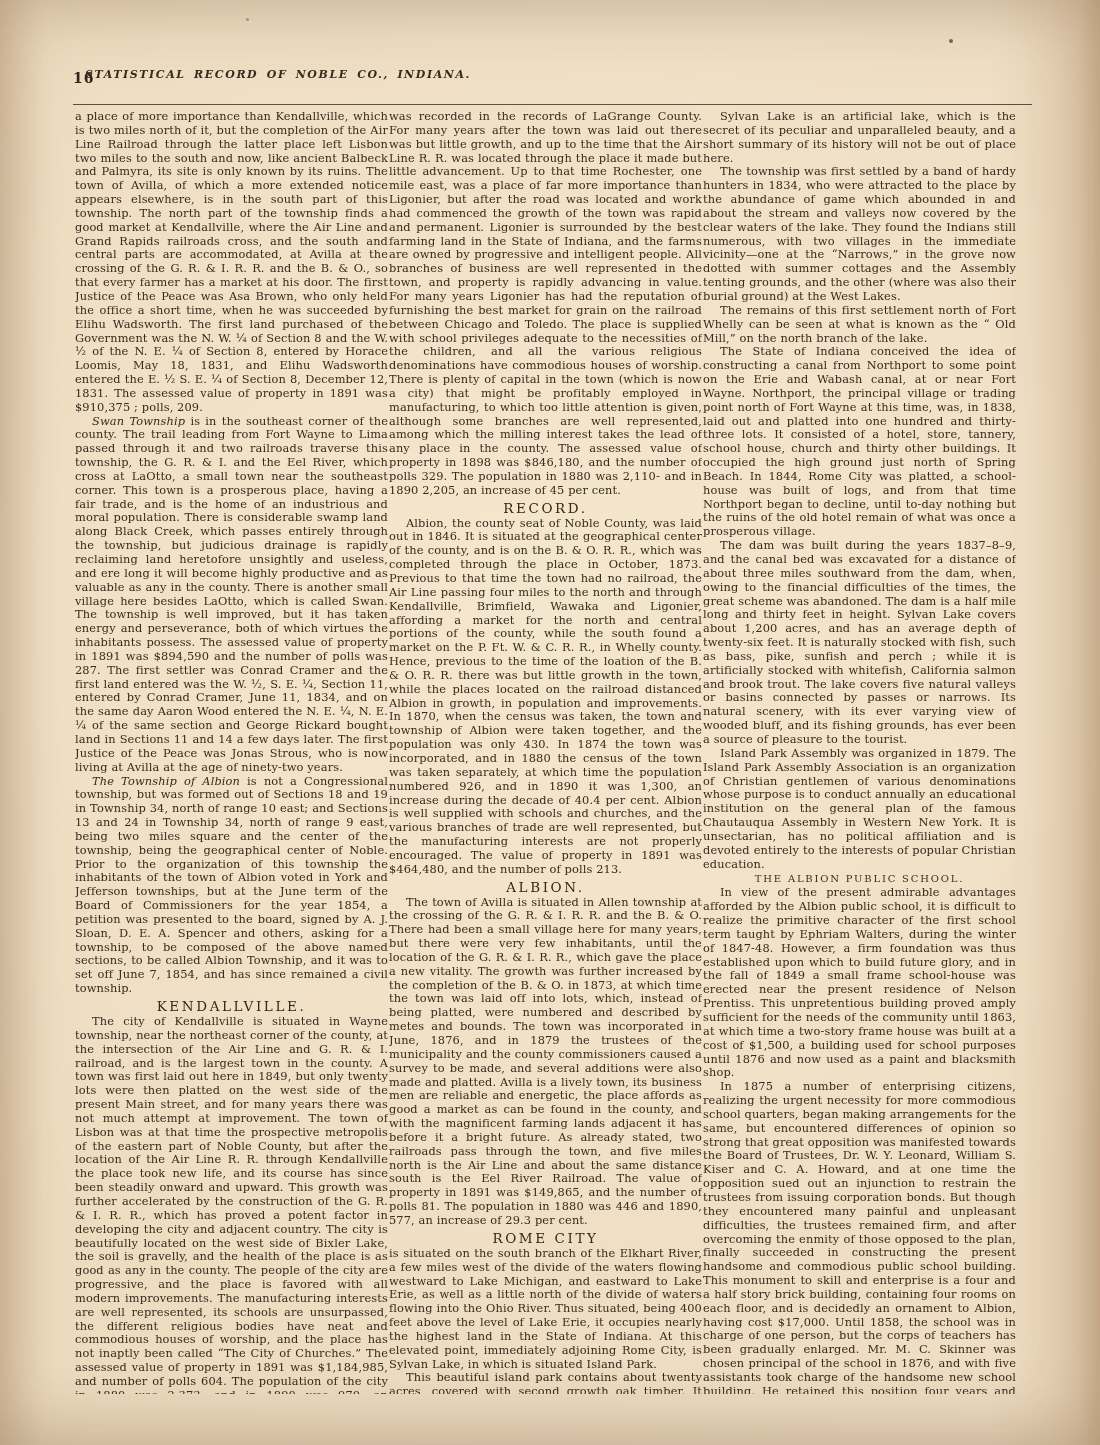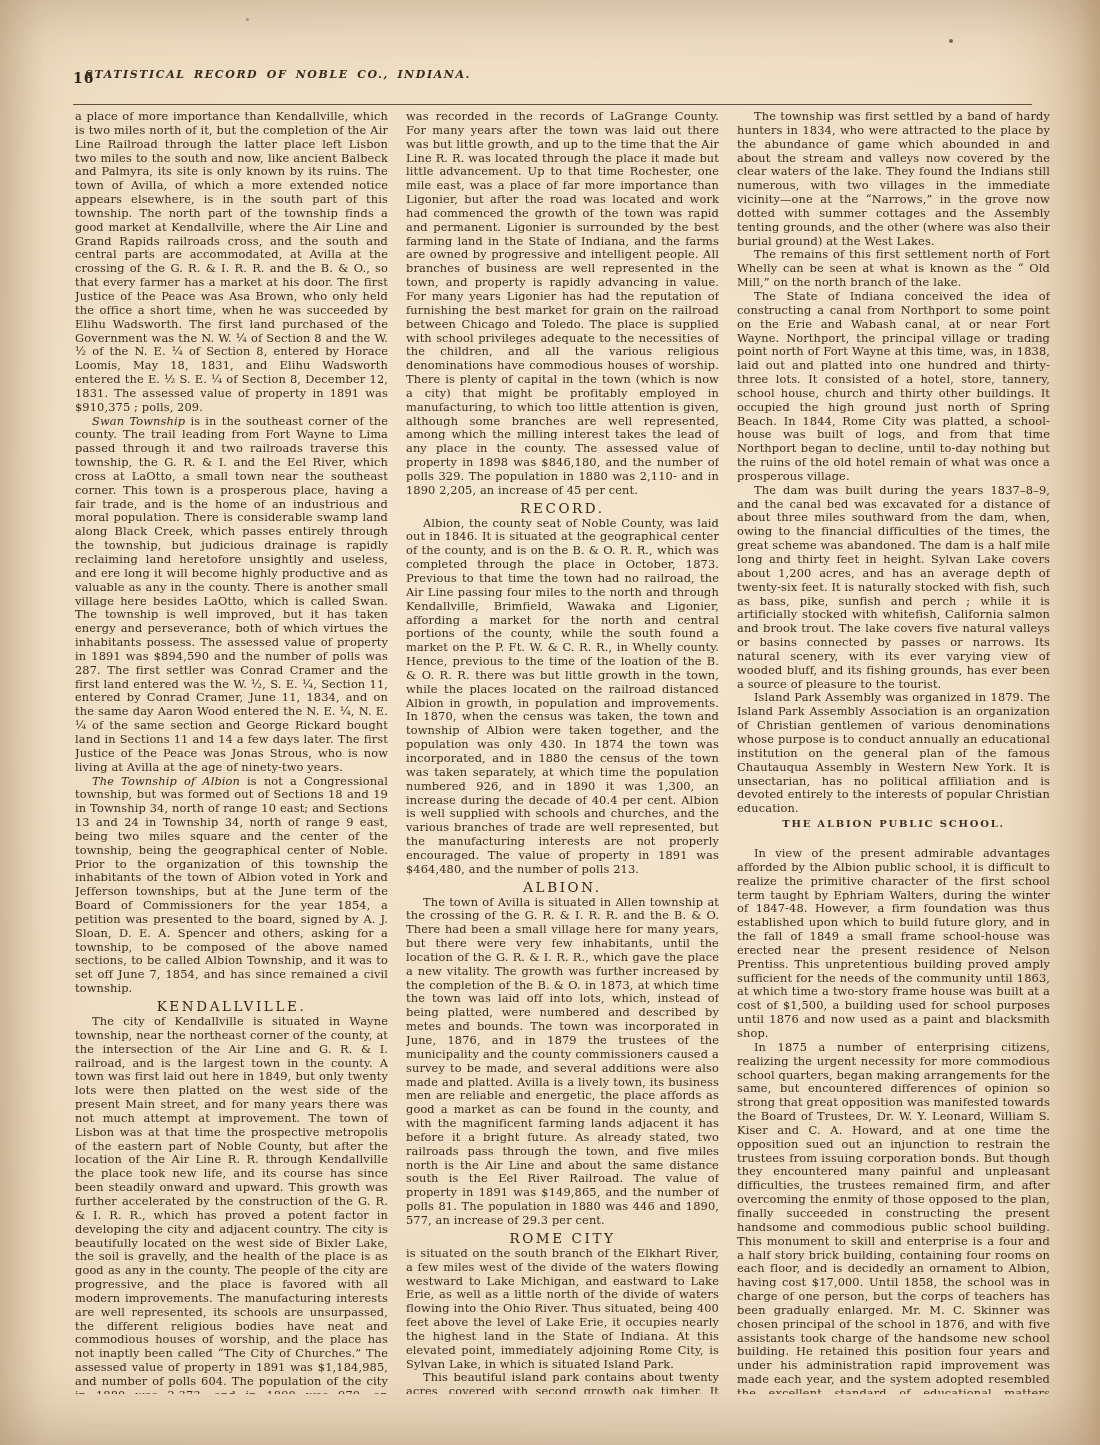--- a/index.html
+++ b/index.html
@@ -36,39 +36,39 @@
     font-style:italic;font-weight:bold;
     font-size:11px;letter-spacing:1.6px;word-spacing:3px;color:#382d20;
   }
   .head-rule{
     position:absolute;top:96px;left:73px;width:959px;height:0;
     border:none;border-top:1.6px solid #43362a;opacity:.85;
   }
   .speck{position:absolute;background:#5a4632;border-radius:50%;opacity:.8;}
   .columns{
     position:absolute;top:110px;left:75px;width:958px;height:1284px;
-    display:flex;gap:18px;
+    display:flex;gap:1px;
   }
   .col{
     width:313px;flex:0 0 313px;height:100%;overflow:hidden;
     text-align:justify;text-justify:inter-word;
     font-size:11.4px;line-height:13.85px;
     letter-spacing:.12px;
     color:#362b1f;
     hyphens:auto;-webkit-hyphens:auto;
   }
   .col p{margin:0;}
   .col p.indent{text-indent:17px;}
   h2.section-heading{
     margin:2px 0 1px 0;text-align:center;font-weight:normal;
     font-size:13.5px;letter-spacing:2.6px;line-height:16px;
     text-indent:0;color:#33281c;
   }
   h3.sub-heading{
-    margin:1px 0 16px 0;text-align:center;font-weight:bold;
+    margin:1px 0 0 0;text-align:center;font-weight:normal;
     font-size:10px;letter-spacing:1.8px;line-height:14px;color:#3a2f22;
   }
   i.lead{font-style:italic;}
 </style>
 </head>
 <body>
 
 <div class="page">
   <div class="page-head">
     <span class="page-number">16</span>
@@ -90,20 +90,21 @@
         <p class="">was recorded in the records of LaGrange County. For many years after the town was laid out there was but little growth, and up to the time that the Air Line R. R. was located through the place it made but little advancement. Up to that time Rochester, one mile east, was a place of far more importance than Ligonier, but after the road was located and work had commenced the growth of the town was rapid and permanent. Ligonier is surrounded by the best farming land in the State of Indiana, and the farms are owned by progressive and intelligent people. All branches of business are well represented in the town, and property is rapidly advancing in value. For many years Ligonier has had the reputation of furnishing the best market for grain on the railroad between Chicago and Toledo. The place is supplied with school privileges adequate to the necessities of the children, and all the various religious denominations have commodious houses of worship. There is plenty of capital in the town (which is now a city) that might be profitably employed in manufacturing, to which too little attention is given, although some branches are well represented, among which the milling interest takes the lead of any place in the county. The assessed value of property in 1898 was $846,180, and the number of polls 329. The population in 1880 was 2,110- and in 1890 2,205, an increase of 45 per cent.</p>
         <h2 class="section-heading">RECORD.</h2>
         <p class="indent">Albion, the county seat of Noble County, was laid out in 1846. It is situated at the geographical center of the county, and is on the B. &amp; O. R. R., which was completed through the place in October, 1873. Previous to that time the town had no railroad, the Air Line passing four miles to the north and through Kendallville, Brimfield, Wawaka and Ligonier, affording a market for the north and central portions of the county, while the south found a market on the P. Ft. W. &amp; C. R. R., in Whelly county. Hence, previous to the time of the loation of the B. &amp; O. R. R. there was but little growth in the town, while the places located on the railroad distanced Albion in growth, in population and improvements. In 1870, when the census was taken, the town and township of Albion were taken together, and the population was only 430. In 1874 the town was incorporated, and in 1880 the census of the town was taken separately, at which time the population numbered 926, and in 1890 it was 1,300, an increase during the decade of 40.4 per cent. Albion is well supplied with schools and churches, and the various branches of trade are well represented, but the manufacturing interests are not properly encouraged. The value of property in 1891 was $464,480, and the number of polls 213.</p>
         <h2 class="section-heading">ALBION.</h2>
         <p class="indent">The town of Avilla is situated in Allen township at the crossing of the G. R. &amp; I. R. R. and the B. &amp; O. There had been a small village here for many years, but there were very few inhabitants, until the location of the G. R. &amp; I. R. R., which gave the place a new vitality. The growth was further increased by the completion of the B. &amp; O. in 1873, at which time the town was laid off into lots, which, instead of being platted, were numbered and described by metes and bounds. The town was incorporated in June, 1876, and in 1879 the trustees of the municipality and the county commissioners caused a survey to be made, and several additions were also made and platted. Avilla is a lively town, its business men are reliable and energetic, the place affords as good a market as can be found in the county, and with the magnificent farming lands adjacent it has before it a bright future. As already stated, two railroads pass through the town, and five miles north is the Air Line and about the same distance south is the Eel River Railroad. The value of property in 1891 was $149,865, and the number of polls 81. The population in 1880 was 446 and 1890, 577, an increase of 29.3 per cent.</p>
         <h2 class="section-heading">ROME CITY</h2>
         <p class="">is situated on the south branch of the Elkhart River, a few miles west of the divide of the waters flowing westward to Lake Michigan, and eastward to Lake Erie, as well as a little north of the divide of waters flowing into the Ohio River. Thus situated, being 400 feet above the level of Lake Erie, it occupies nearly the highest land in the State of Indiana. At this elevated point, immediately adjoining Rome City, is Sylvan Lake, in which is situated Island Park.</p>
         <p class="indent">This beautiful island park contains about twenty acres, covered with second growth oak timber. It was purchased in 1876 by the G. R. &amp; I. railroad company, and was cleared of underbrush; a large pavilion erected; a bridge constructed leading from the station on the mainland to the island, a fine restaurant erected, and, since that time, improvements have been made from year to year, to meet the public demand, until to-day</p>
       </div>
     <div class="col" id="col-2">
+        <p class="indent">Sylvan Lake is an artificial lake, which is the secret of its peculiar and unparalleled beauty, and a short summary of its history will not be out of place here.</p>
         <p class="indent">The township was first settled by a band of hardy hunters in 1834, who were attracted to the place by the abundance of game which abounded in and about the stream and valleys now covered by the clear waters of the lake. They found the Indians still numerous, with two villages in the immediate vicinity—one at the “Narrows,” in the grove now dotted with summer cottages and the Assembly tenting grounds, and the other (where was also their burial ground) at the West Lakes.</p>
         <p class="indent">The remains of this first settlement north of Fort Whelly can be seen at what is known as the “ Old Mill,” on the north branch of the lake.</p>
         <p class="indent">The State of Indiana conceived the idea of constructing a canal from Northport to some point on the Erie and Wabash canal, at or near Fort Wayne. Northport, the principal village or trading point north of Fort Wayne at this time, was, in 1838, laid out and platted into one hundred and thirty-three lots. It consisted of a hotel, store, tannery, school house, church and thirty other buildings. It occupied the high ground just north of Spring Beach. In 1844, Rome City was platted, a school-house was built of logs, and from that time Northport began to decline, until to-day nothing but the ruins of the old hotel remain of what was once a prosperous village.</p>
         <p class="indent">The dam was built during the years 1837–8–9, and the canal bed was excavated for a distance of about three miles southward from the dam, when, owing to the financial difficulties of the times, the great scheme was abandoned. The dam is a half mile long and thirty feet in height. Sylvan Lake covers about 1,200 acres, and has an average depth of twenty-six feet. It is naturally stocked with fish, such as bass, pike, sunfish and perch ; while it is artificially stocked with whitefish, California salmon and brook trout. The lake covers five natural valleys or basins connected by passes or narrows. Its natural scenery, with its ever varying view of wooded bluff, and its fishing grounds, has ever been a source of pleasure to the tourist.</p>
         <p class="indent">Island Park Assembly was organized in 1879. The Island Park Assembly Association is an organization of Christian gentlemen of various denominations whose purpose is to conduct annually an educational institution on the general plan of the famous Chautauqua Assembly in Western New York. It is unsectarian, has no political affiliation and is devoted entirely to the interests of popular Christian education.</p>
         <h3 class="sub-heading">THE ALBION PUBLIC SCHOOL.</h3>
         <p class="indent">In view of the present admirable advantages afforded by the Albion public school, it is difficult to realize the primitive character of the first school term taught by Ephriam Walters, during the winter of 1847-48. However, a firm foundation was thus established upon which to build future glory, and in the fall of 1849 a small frame school-house was erected near the present residence of Nelson Prentiss. This unpretentious building proved amply sufficient for the needs of the community until 1863, at which time a two-story frame house was built at a cost of $1,500, a building used for school purposes until 1876 and now used as a paint and blacksmith shop.</p>
         <p class="indent">In 1875 a number of enterprising citizens, realizing the urgent necessity for more commodious school quarters, began making arrangements for the same, but encountered differences of opinion so strong that great opposition was manifested towards the Board of Trustees, Dr. W. Y. Leonard, William S. Kiser and C. A. Howard, and at one time the opposition sued out an injunction to restrain the trustees from issuing corporation bonds. But though they encountered many painful and unpleasant difficulties, the trustees remained firm, and after overcoming the enmity of those opposed to the plan, finally succeeded in constructing the present handsome and commodious public school building. This monument to skill and enterprise is a four and a half story brick building, containing four rooms on each floor, and is decidedly an ornament to Albion, having cost $17,000. Until 1858, the school was in charge of one person, but the corps of teachers has been gradually enlarged. Mr. M. C. Skinner was chosen principal of the school in 1876, and with five assistants took charge of the handsome new school building. He retained this position four years and under his administration rapid improvement was made each year, and the system adopted resembled the excellent standard of educational matters throughout Indiana. Much credit is due Mr. Skinner for the able manner in which he conducted the</p>
       </div>
   </div>

